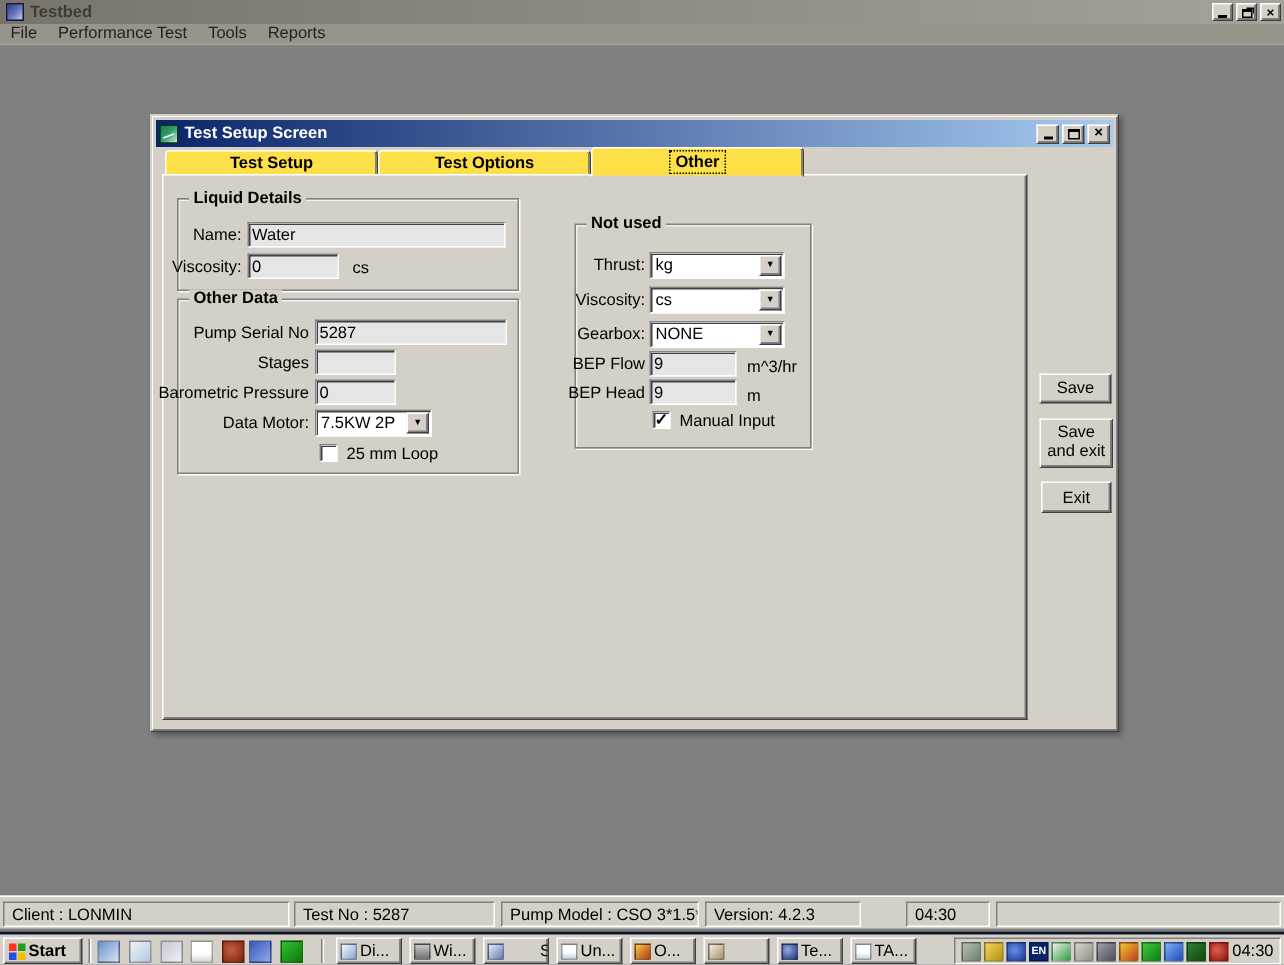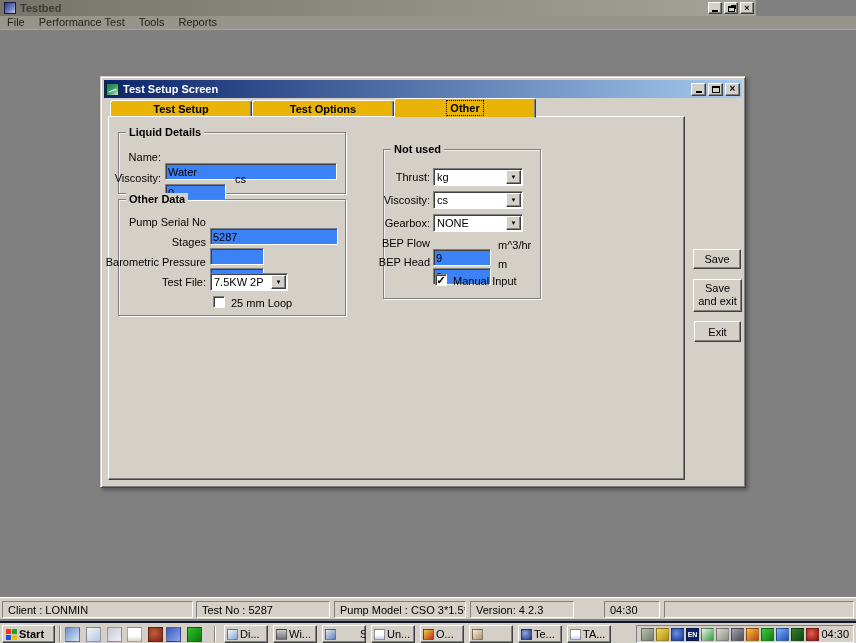--- a/index.html
+++ b/index.html
@@ -6,21 +6,21 @@
   html,body { width:856px; height:643px; }
   body { font-family:"Liberation Sans", sans-serif; font-size:11px; color:#000; }
   .screen { position:relative; width:856px; height:643px; background:#808080; overflow:hidden; }
 
   
   .raised { background:#D4D0C8; border:1px solid; border-color:#FFFFFF #404040 #404040 #FFFFFF;
             box-shadow: inset -1px -1px 0 #808080; }
   .etched { border:1px solid #808080; box-shadow: 1px 1px 0 #FFFFFF, inset 1px 1px 0 rgba(255,255,255,.7); }
 
   
-  .titlebar { position:absolute; left:0; top:0; width:756px; height:16px;
+  .titlebar { position:absolute; left:0; top:0; width:856px; height:16px;
               background:linear-gradient(to right,#77756B,#A5A399);
               display:flex; align-items:center; padding:0 2px; }
   .app-icon { width:12px; height:12px; margin:0 4px 0 2px;
               background:linear-gradient(135deg,#2a3d8f 0%,#6a7ac0 55%,#c8cce0 100%);
               border:1px solid #1a1a40; }
   .titlebar .title-text { font-weight:bold; color:#3E3C31; }
   .win-controls { margin-left:auto; display:flex; gap:2px; }
   .tb-btn { width:14px; height:12px; display:flex; align-items:center; justify-content:center;
             font-size:9px; font-weight:bold; line-height:1; color:#000; }
   .glyph-min { width:6px; height:2px; background:#000; margin-top:6px; }
@@ -45,41 +45,41 @@
               background:linear-gradient(135deg,#1E7A4E 0%, #34A06A 50%, #CFE8DC 100%); position:relative; }
   .dlg-icon::after { content:""; position:absolute; left:2px; top:6px; width:8px; height:3px;
                      border-top:1px solid #fff; transform:rotate(-20deg); }
   .dlg-title { color:#fff; font-weight:bold; }
   .dlg-controls { margin-left:auto; display:flex; gap:2px; }
   .dlg-btn { width:15px; height:13px; display:flex; align-items:center; justify-content:center;
              font-size:10px; font-weight:bold; line-height:1; }
 
   
   .tabstrip { position:absolute; left:9px; top:21px; height:19px; }
-  .tab { position:absolute; top:2px; height:17px; width:142px; background:#eab308;
+  .tab { position:absolute; top:2px; height:17px; width:142px; background:#fde047;
          border:1px solid; border-color:#FFFFFF #404040 #D4D0C8 #FFFFFF;
          box-shadow: inset -1px 0 0 #808080; border-radius:3px 3px 0 0;
          display:flex; align-items:center; justify-content:center; font-weight:bold; }
   .tab.selected { top:0; height:20px; z-index:3; }
   .tab.selected .tab-label { outline:1px dotted #000; outline-offset:1px; padding:0 2px; }
   .tabpage { position:absolute; left:7px; top:39px; width:577px; height:364px;
              background:#D4D0C8; border:1px solid; border-color:#FFFFFF #404040 #404040 #FFFFFF;
              box-shadow: inset -1px -1px 0 #808080; z-index:2; }
 
   
   .group { position:absolute; }
   .group .legend { position:absolute; top:-7px; left:7px; background:#D4D0C8;
                    padding:0 3px; font-weight:bold; white-space:nowrap; }
   .lbl { position:absolute; white-space:nowrap; }
   .unit { position:absolute; white-space:nowrap; }
 
   .field { position:absolute; height:17px; font-family:"Liberation Sans",sans-serif;
-           font-size:11px; padding:0 2px; background:#3b82f6;
+           font-size:11px; padding:0 2px; background:#e5e5e5;
            border:1px solid; border-color:#808080 #FFFFFF #FFFFFF #808080;
-           box-shadow: inset 1px 1px 0 #404040; outline:none;margin-top:15px; }
+           box-shadow: inset 1px 1px 0 #404040; outline:none; }
   .combo { position:absolute; height:18px; background:#fff;
            border:1px solid; border-color:#808080 #FFFFFF #FFFFFF #808080;
            box-shadow: inset 1px 1px 0 #404040; }
   .combo .combo-text { position:absolute; left:3px; top:2px; white-space:nowrap; }
   .combo .combo-btn { position:absolute; right:1px; top:1px; bottom:1px; width:15px;
            background:#D4D0C8; border:1px solid; border-color:#FFFFFF #404040 #404040 #FFFFFF;
            box-shadow: inset -1px -1px 0 #808080; display:flex; align-items:center; justify-content:center;
            font-size:6px; color:#000; }
   .checkbox { position:absolute; width:12px; height:12px; background:#fff;
               border:1px solid; border-color:#808080 #FFFFFF #FFFFFF #808080;
@@ -198,21 +198,21 @@
 
         <span class="lbl" style="right:139px; top:16px;">Pump Serial No</span>
         <input class="field" style="left: 91px; top: 13px; width: 128px;" value="5287">
 
         <span class="lbl" style="right:139px; top:36px;">Stages</span>
         <input class="field" style="left: 91px; top: 33px; width: 54px;" value="">
 
         <span class="lbl" style="right:139px; top:56px;">Barometric Pressure</span>
         <input class="field" style="left: 91px; top: 53px; width: 54px;" value="0">
 
-        <span class="lbl" style="right:139px; top:76px;">Test File:</span>
+        <span class="lbl" style="right:139px; top:76px;">Data Motor:</span>
         <span class="combo" style="left:91px; top:73px; width:78px;">
           <span class="combo-text">7.5KW 2P</span>
           <span class="combo-btn">▼</span>
         </span>
 
         <span class="checkbox" style="left:94px; top:96px;"></span>
         <span class="chk-label" style="left:112px; top:97px;">25 mm Loop</span>
       </div>
 
       <div class="group etched" style="left:274px; top:32px; width:158px; height:150px;">

